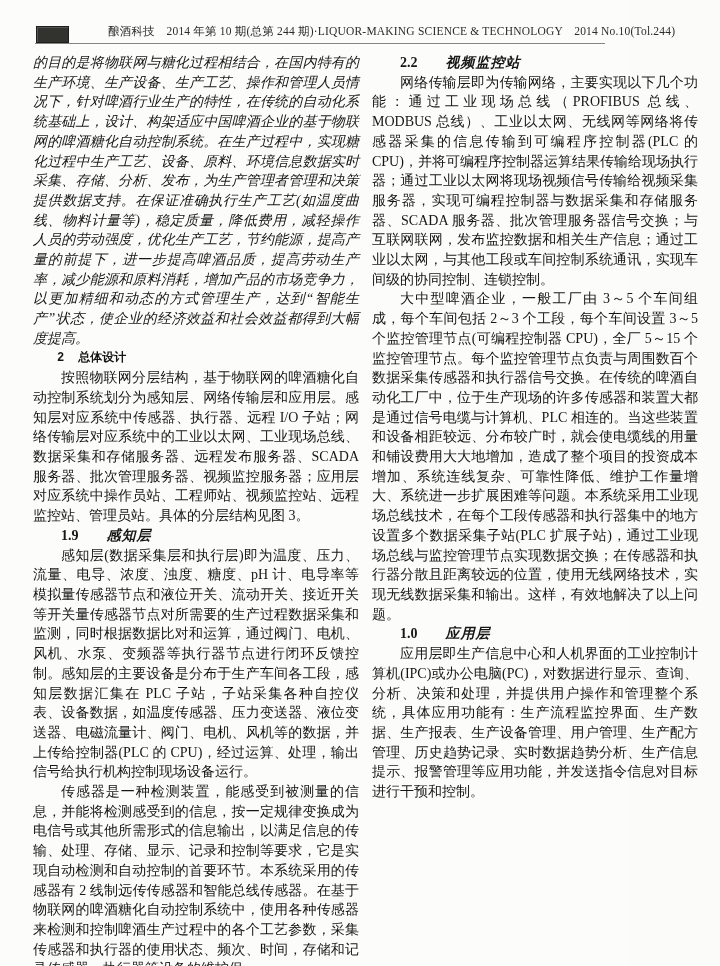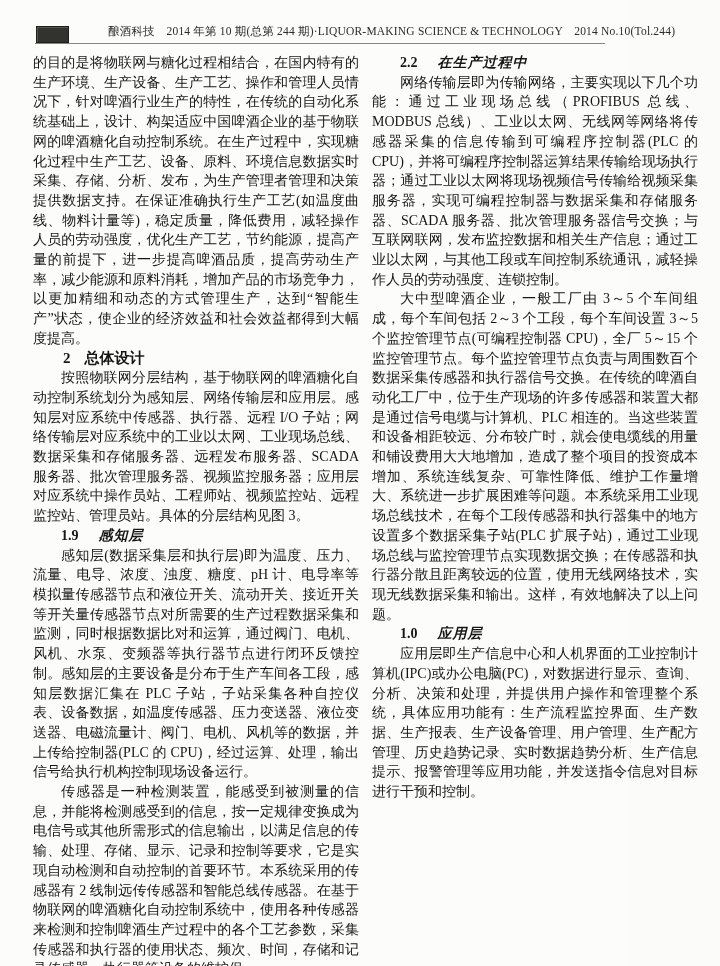--- a/index.html
+++ b/index.html
@@ -29,29 +29,29 @@
   .bodywrap{
     position:absolute;top:53px;left:33px;
     display:flex;gap:13px;
   }
   .col{
     width:326px;
     text-align:justify;
     font-size:14px;line-height:19.7px;
   }
   .col p{margin:0;text-indent:2em;}
-  .col p.noindent{text-indent:0;}
+  .col p.noindent{text-indent:0;font-style:italic;}
   .h1{
-    font-family:Liberation Serif, serif;
-    font-weight:bold;font-size:15px;
+    font-family:Liberation Mono, monospace;
+    font-weight:bold;font-size:12px;
     margin:7px 0 6px 0;text-indent:0;
   }
   .h1 .num{margin-right:14px;}
   .h2{margin:1px 0;text-indent:0;}
-  .h2 .num{font-weight:bold;margin-right:20px;}
+  .h2 .num{font-weight:bold;margin-right:28px;}
   .h2 .title{font-style:italic;font-weight:bold;letter-spacing:1px;}
 </style>
 </head>
 <body>
 
 <div class="page">
 
   <div class="header">
     <div class="logo"></div>
     <div class="header-text">酿酒科技　2014 年第 10 期(总第 244 期)·LIQUOR-MAKING SCIENCE &amp; TECHNOLOGY　2014 No.10(Tol.244)</div>
@@ -70,23 +70,23 @@
 
       <p class="h2"><span class="num">1.9</span><span class="title">感知层</span></p>
 
       <p>感知层(数据采集层和执行层)即为温度、压力、流量、电导、浓度、浊度、糖度、pH 计、电导率等模拟量传感器节点和液位开关、流动开关、接近开关等开关量传感器节点对所需要的生产过程数据采集和监测，同时根据数据比对和运算，通过阀门、电机、风机、水泵、变频器等执行器节点进行闭环反馈控制。感知层的主要设备是分布于生产车间各工段，感知层数据汇集在 PLC 子站，子站采集各种自控仪表、设备数据，如温度传感器、压力变送器、液位变送器、电磁流量计、阀门、电机、风机等的数据，并上传给控制器(PLC 的 CPU)，经过运算、处理，输出信号给执行机构控制现场设备运行。</p>
 
       <p>传感器是一种检测装置，能感受到被测量的信息，并能将检测感受到的信息，按一定规律变换成为电信号或其他所需形式的信息输出，以满足信息的传输、处理、存储、显示、记录和控制等要求，它是实现自动检测和自动控制的首要环节。本系统采用的传感器有 2 线制远传传感器和智能总线传感器。在基于物联网的啤酒糖化自动控制系统中，使用各种传感器来检测和控制啤酒生产过程中的各个工艺参数，采集传感器和执行器的使用状态、频次、时间，存储和记录传感器、执行器等设备的维护保</p>
     </div>
 
     <div class="col">
 
-      <p class="h2"><span class="num">2.2</span><span class="title">在生产过程中</span></p>
+      <p class="h2"><span class="num">2.2</span><span class="title">视频监控站</span></p>
 
-      <p>网络传输层即为传输网络，主要实现以下几个功能：通过工业现场总线（PROFIBUS 总线、MODBUS 总线）、工业以太网、无线网等网络将传感器采集的信息传输到可编程序控制器(PLC 的 CPU)，并将可编程序控制器运算结果传输给现场执行器；通过工业以太网将现场视频信号传输给视频采集服务器，实现可编程控制器与数据采集和存储服务器、SCADA 服务器、批次管理服务器信号交换；与互联网联网，发布监控数据和相关生产信息；通过工业以太网，与其他工段或车间控制系统通讯，减轻操作人员的劳动强度、连锁控制。</p>
+      <p>网络传输层即为传输网络，主要实现以下几个功能：通过工业现场总线（PROFIBUS 总线、MODBUS 总线）、工业以太网、无线网等网络将传感器采集的信息传输到可编程序控制器(PLC 的 CPU)，并将可编程序控制器运算结果传输给现场执行器；通过工业以太网将现场视频信号传输给视频采集服务器，实现可编程控制器与数据采集和存储服务器、SCADA 服务器、批次管理服务器信号交换；与互联网联网，发布监控数据和相关生产信息；通过工业以太网，与其他工段或车间控制系统通讯，实现车间级的协同控制、连锁控制。</p>
 
       <p>大中型啤酒企业，一般工厂由 3～5 个车间组成，每个车间包括 2～3 个工段，每个车间设置 3～5 个监控管理节点(可编程控制器 CPU)，全厂 5～15 个监控管理节点。每个监控管理节点负责与周围数百个数据采集传感器和执行器信号交换。在传统的啤酒自动化工厂中，位于生产现场的许多传感器和装置大都是通过信号电缆与计算机、PLC 相连的。当这些装置和设备相距较远、分布较广时，就会使电缆线的用量和铺设费用大大地增加，造成了整个项目的投资成本增加、系统连线复杂、可靠性降低、维护工作量增大、系统进一步扩展困难等问题。本系统采用工业现场总线技术，在每个工段传感器和执行器集中的地方设置多个数据采集子站(PLC 扩展子站)，通过工业现场总线与监控管理节点实现数据交换；在传感器和执行器分散且距离较远的位置，使用无线网络技术，实现无线数据采集和输出。这样，有效地解决了以上问题。</p>
 
 
       <p class="h2"><span class="num">1.0</span><span class="title">应用层</span></p>
 
       <p>应用层即生产信息中心和人机界面的工业控制计算机(IPC)或办公电脑(PC)，对数据进行显示、查询、分析、决策和处理，并提供用户操作和管理整个系统，具体应用功能有：生产流程监控界面、生产数据、生产报表、生产设备管理、用户管理、生产配方管理、历史趋势记录、实时数据趋势分析、生产信息提示、报警管理等应用功能，并发送指令信息对目标进行干预和控制。</p>
     </div>
 
   </div>

